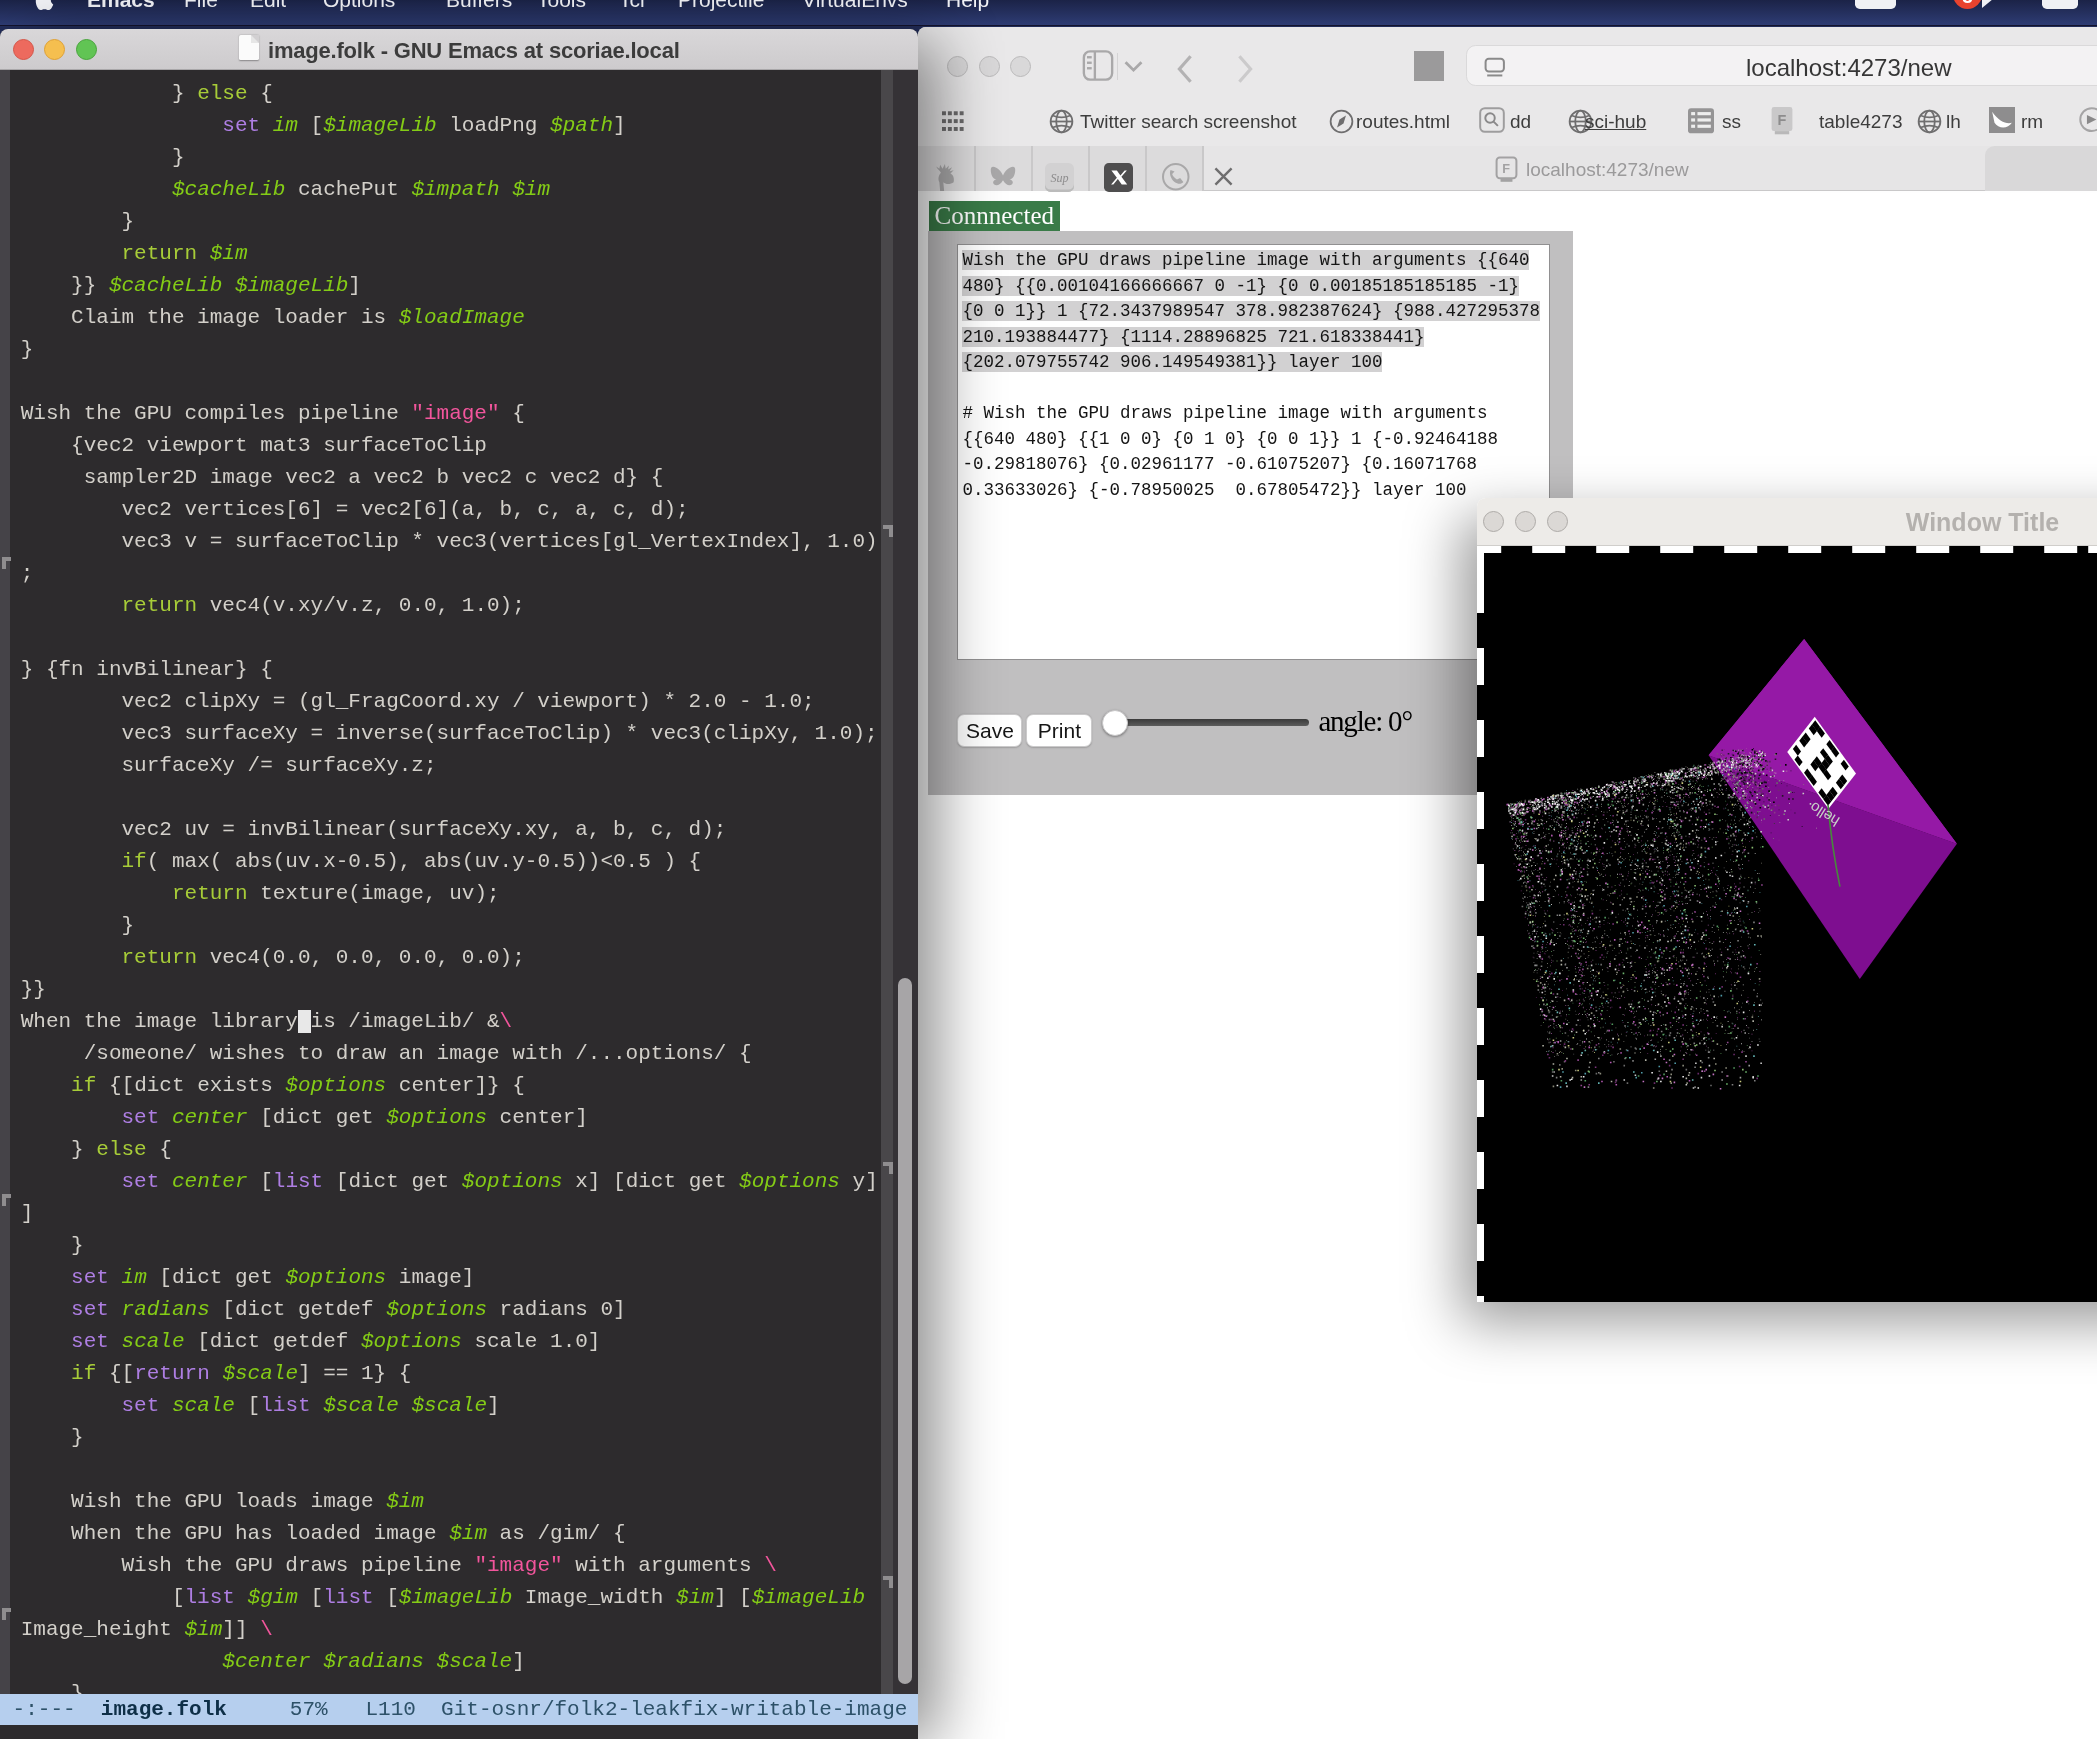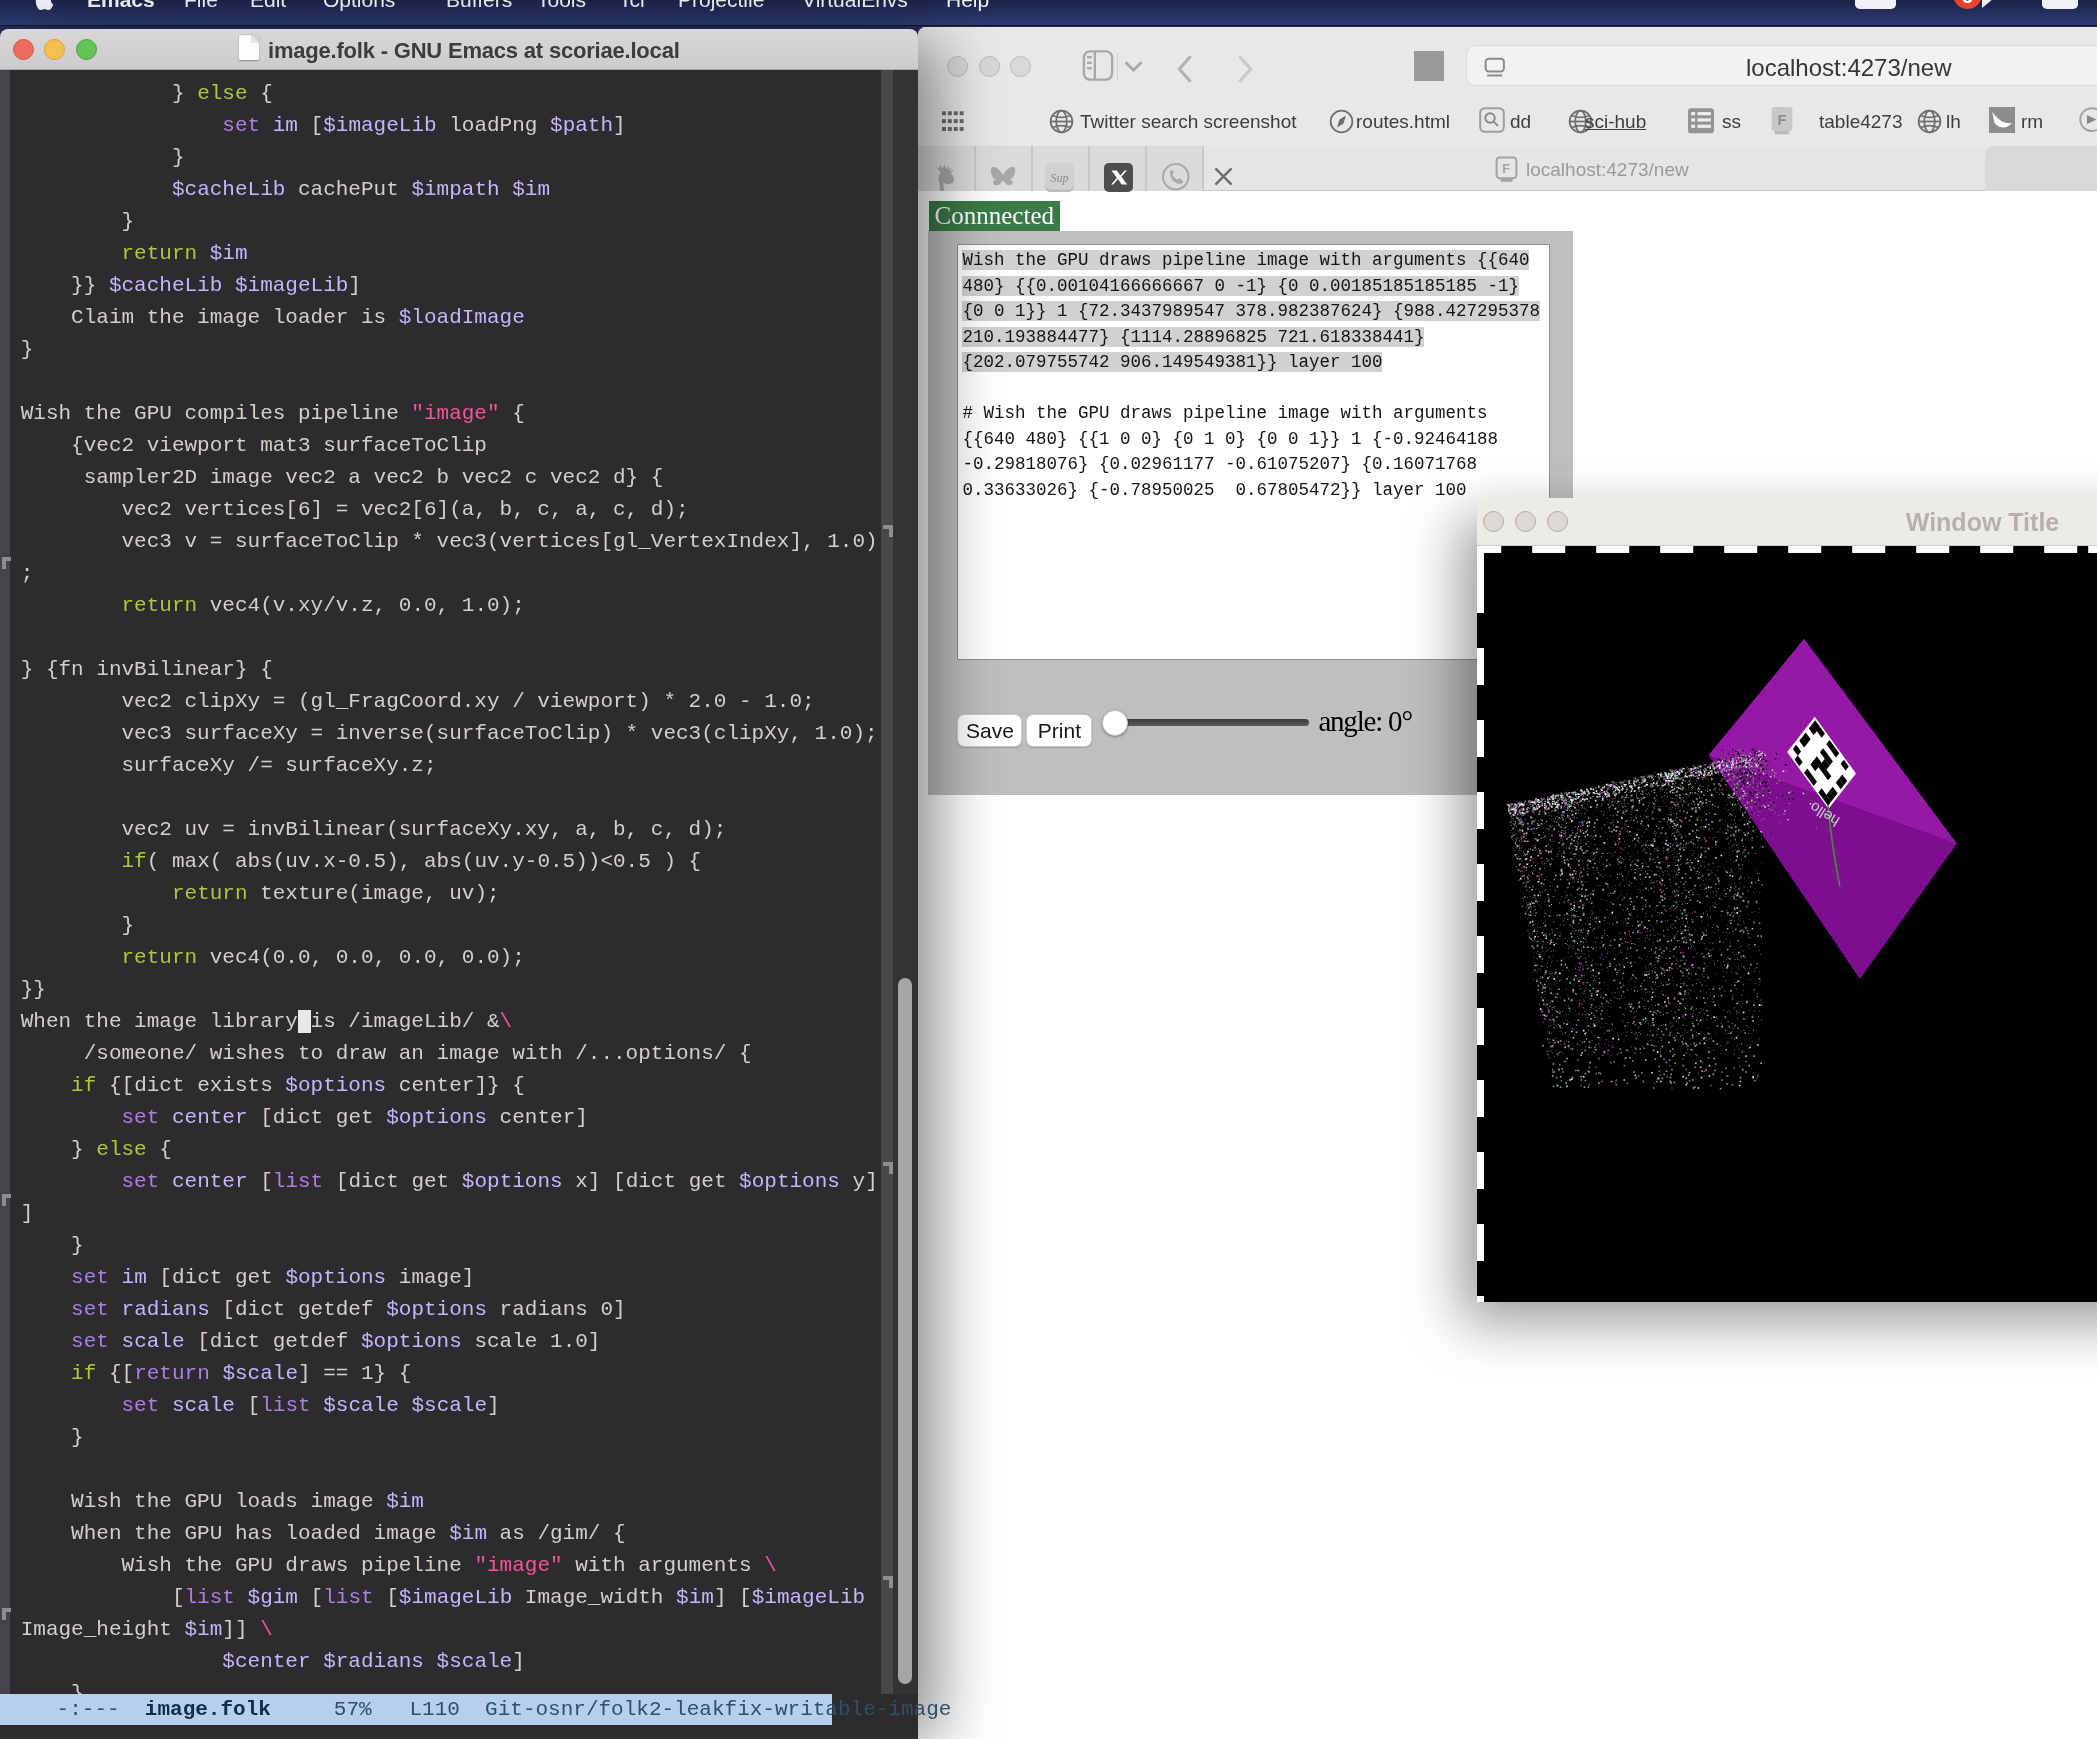--- a/index.html
+++ b/index.html
@@ -15,28 +15,28 @@
   background:linear-gradient(#d9d7d9,#cdcbcd);border-bottom:0.8px solid #a9a7a9;}
 .tl{position:absolute;top:38px;width:21px;height:21px;border-radius:50%;}
 #etitle .doc{position:absolute;left:239px;top:6.4px;width:20px;height:25px;background:#fbfbfb;border-radius:1.6px;
   box-shadow:0 0.8px 1.6px rgba(0,0,0,0.35);}
 #etitle .doc:after{content:"";position:absolute;right:0;top:0;border:4px solid;
   border-color:#d2d0d2 #d2d0d2 #e6e6e6 #e6e6e6;}
 #etitle .tt{position:absolute;left:268px;top:8px;font:bold 22px/27px "Liberation Sans",sans-serif;color:#3c3c3c;
   letter-spacing:-0.2px;}
 #ecode{position:absolute;left:12.7px;top:41px;margin:8px;font:21px/32px "Liberation Mono",monospace;
   letter-spacing:0px;color:#d3d0ca;}
-#ecode .o{color:#c4b5fd;} #ecode .p{color:#ae7ee3;} #ecode .g{color:#a7cc38;} #ecode .k{color:#f2559c;}
+#ecode .o{color:#84cc16;font-style:italic;} #ecode .p{color:#ae7ee3;} #ecode .g{color:#a7cc38;} #ecode .k{color:#f2559c;}
 #ecode .cur{background:#e8e8e8;}
 #efringe{position:absolute;left:881px;top:41px;width:12.7px;height:1624px;background:#49474a;}
 #elfringe{position:absolute;left:0;top:41px;width:10.4px;height:1624px;background:#454348;}
 #escroll{position:absolute;left:893px;top:41px;width:25px;height:1624px;background:#353236;}
 #ethumb{position:absolute;left:898px;top:949px;width:13.5px;height:706px;background:#a7a5a7;border-radius:7.2px;}
-#emode{position:absolute;left:0;top:1665px;width:832px;height:31px;background:#b6cfee;
-  font:21px/31px "Liberation Mono",monospace;color:#2d5168;white-space:pre;padding-left:44px;}
+#emode{position:absolute;left:0;top:1665px;width:918px;height:31px;background:#b6cfee;
+  font:21px/31px "Liberation Mono",monospace;color:#2d5168;white-space:pre;}
 #emode b{color:#0e2f47;}
 .wind{position:absolute;width:9.6px;height:12.7px;}
 .wind i{position:absolute;left:0;top:0;width:8.8px;height:4px;background:#8f8d8f;}
 .wind u{position:absolute;right:0;top:0;width:4px;height:12px;background:#8f8d8f;}
 .windl i{left:auto;right:0;} .windl u{right:auto;left:0;}
 
 #safari{position:absolute;left:918px;top:27px;width:1179px;height:1712px;background:#fefefe;
   border-radius:8px 0 0 0;}
 #stool{position:absolute;left:0;top:0;width:100%;height:119px;background:#e9e8e9;border-radius:8px 0 0 0;}
 #stab{position:absolute;left:0;top:119px;width:100%;height:45px;background:#e6e5e6;border-bottom:0.8px solid #c9c8c9;}

